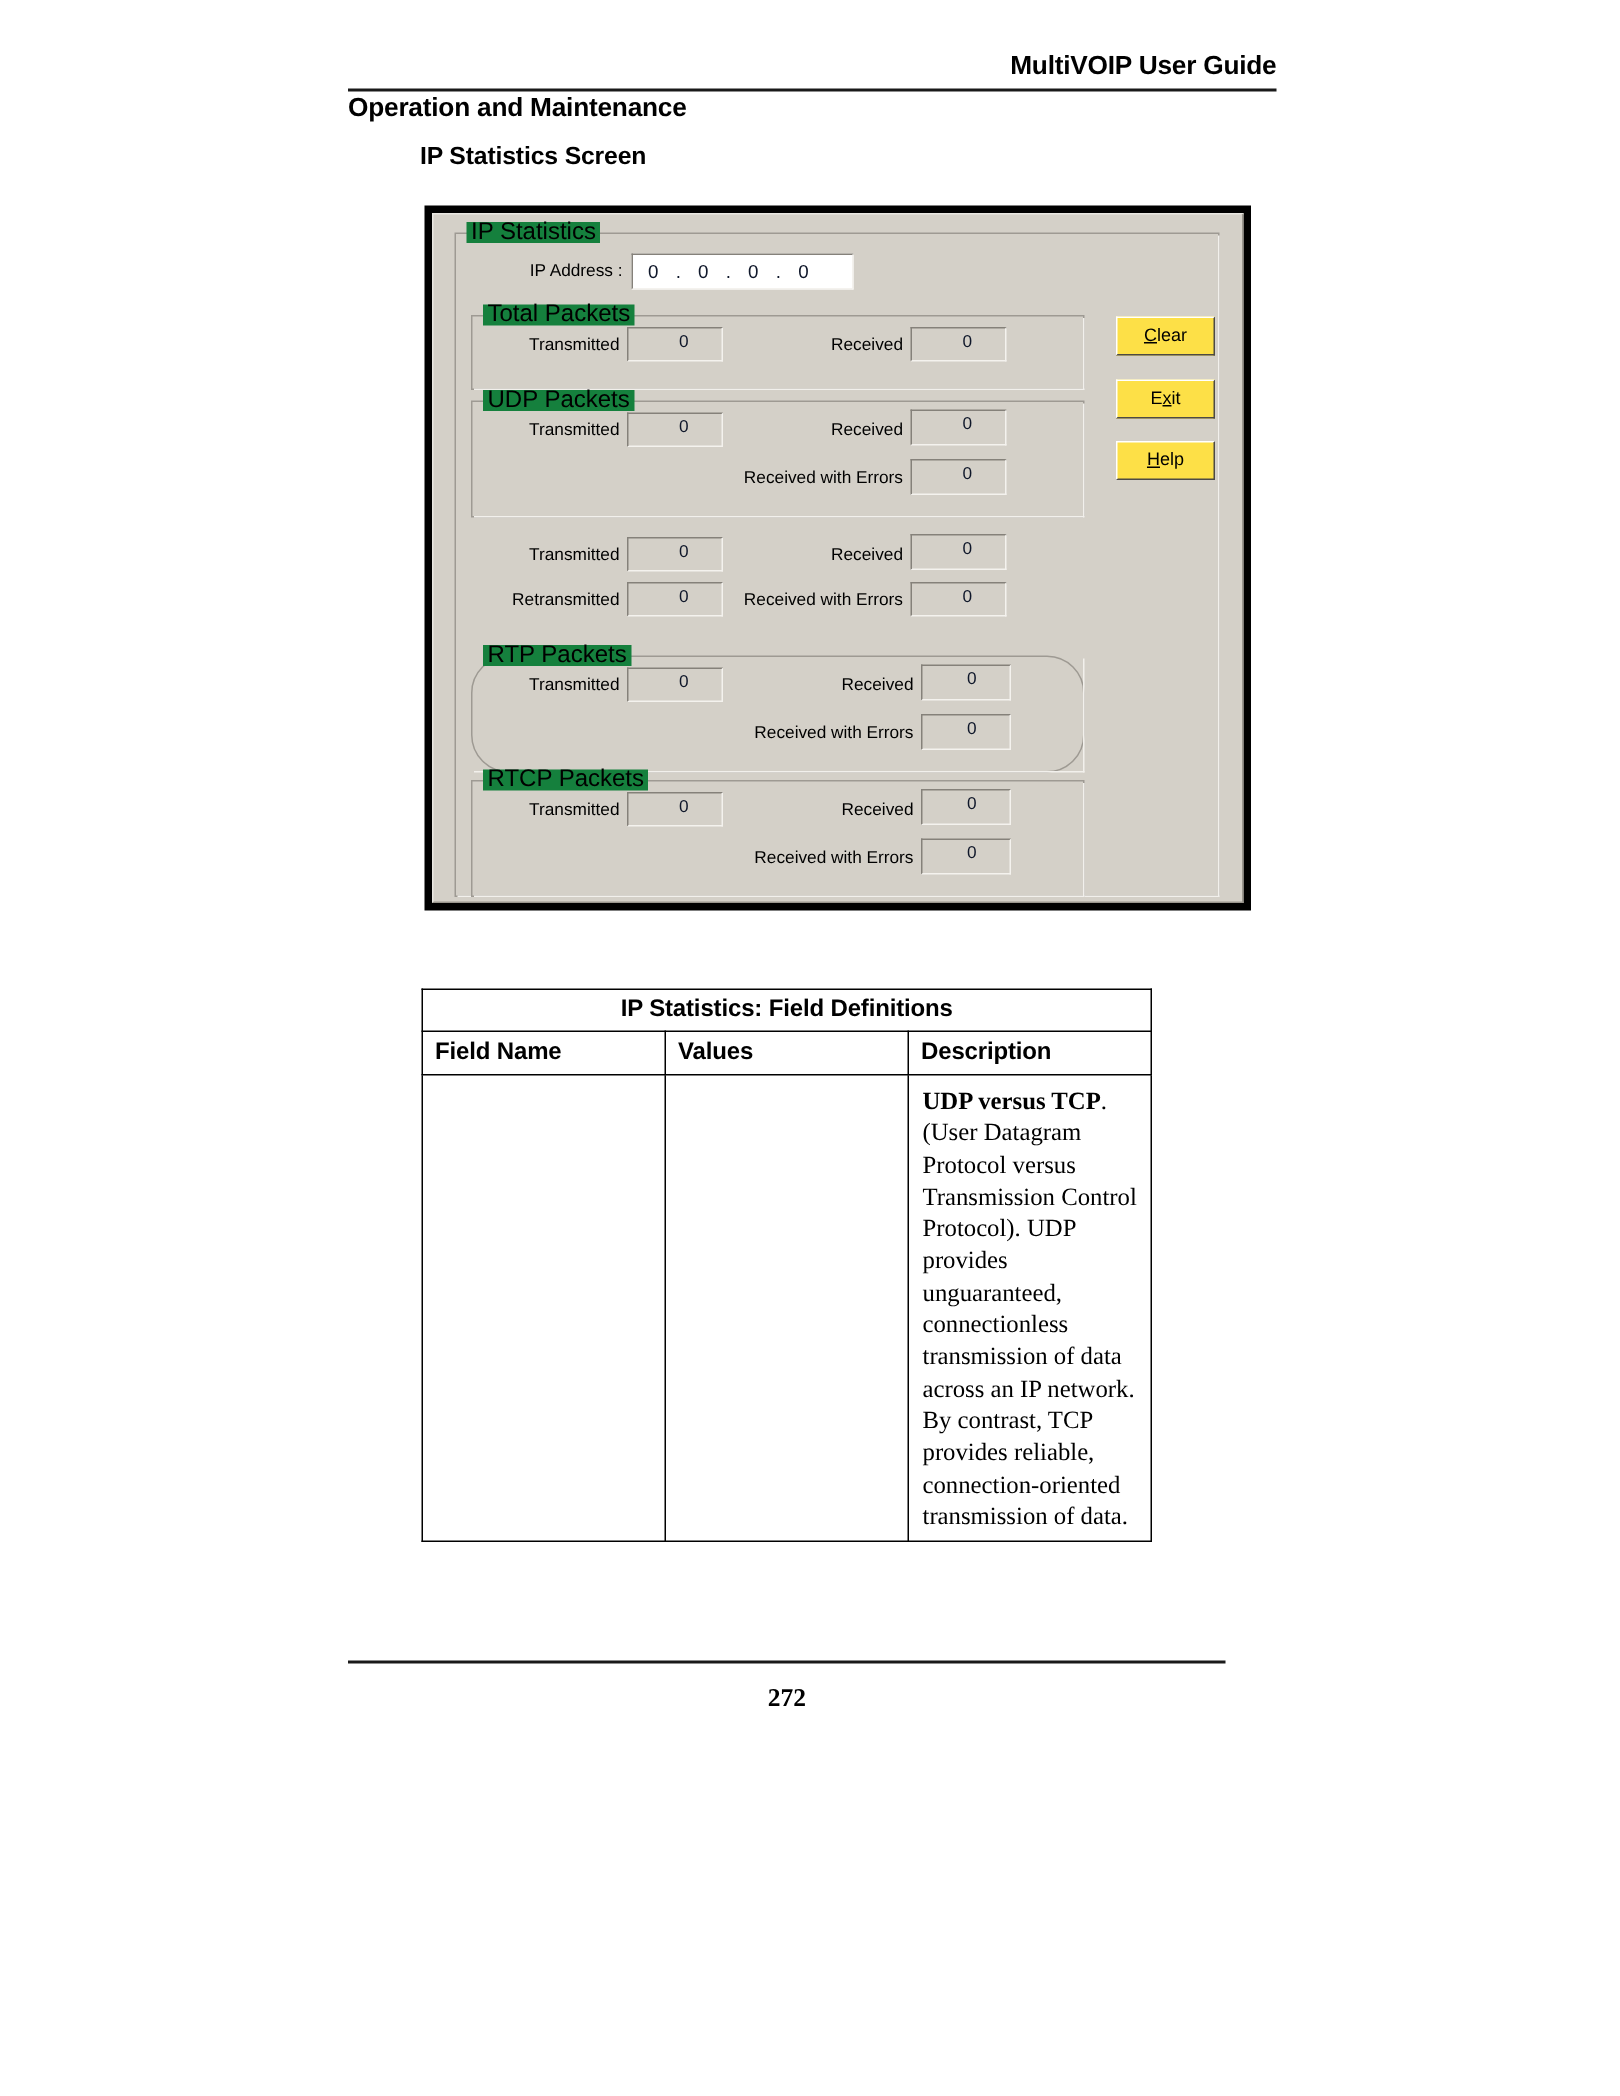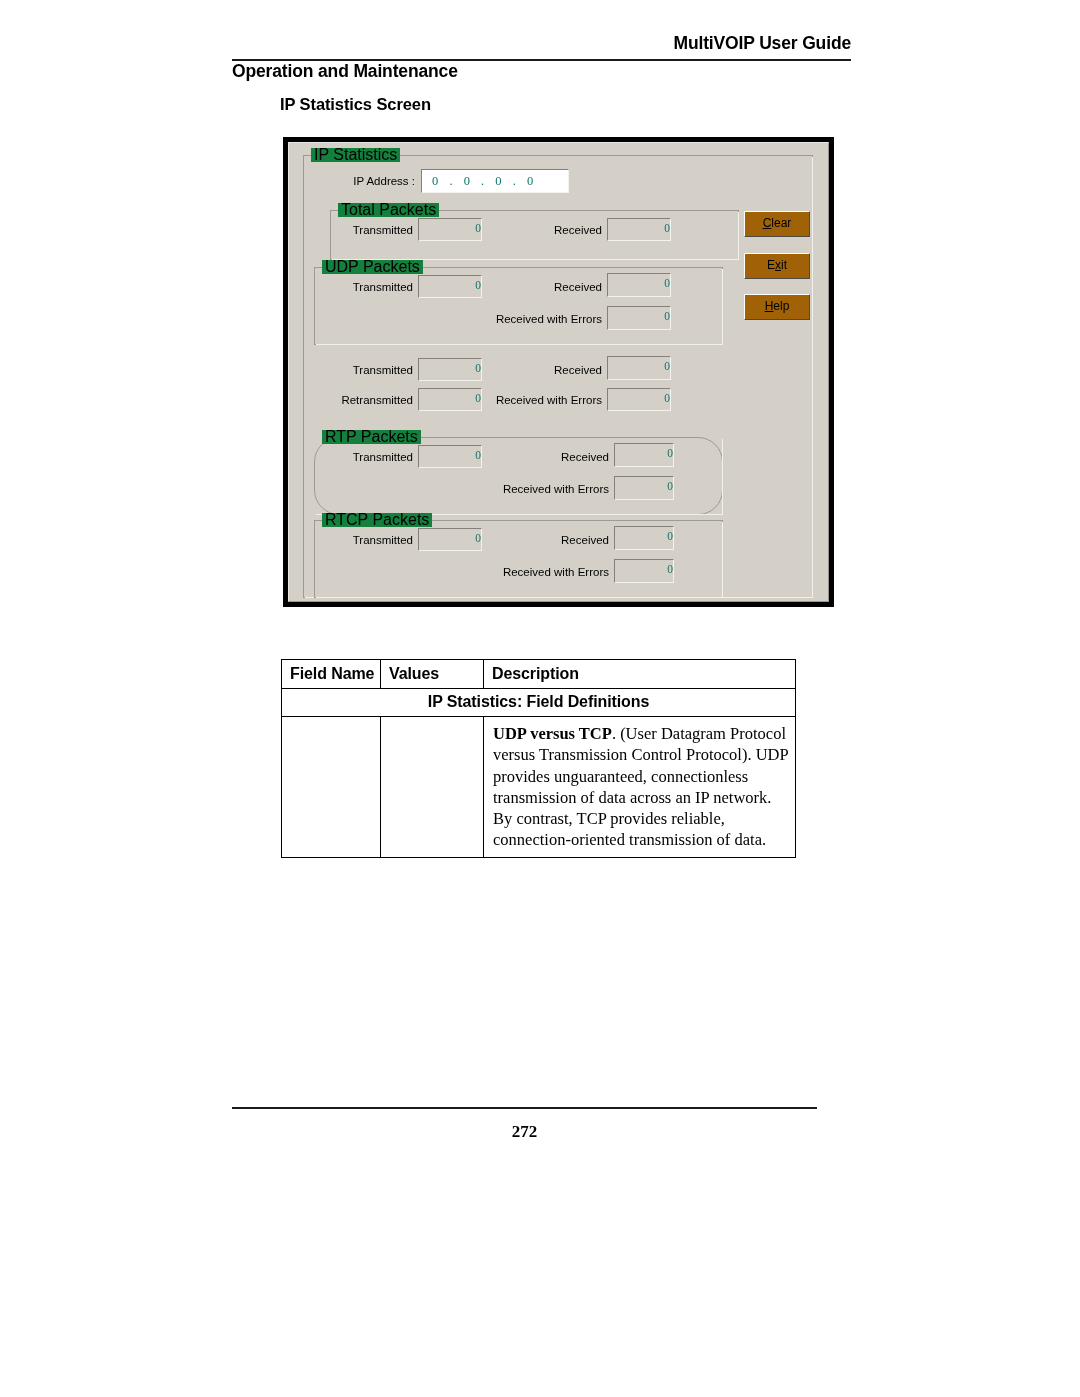--- a/index.html
+++ b/index.html
@@ -128,40 +128,39 @@
     position: absolute;
     background: #d4d0c8;
     box-sizing: border-box;
     border-top: 1.5px solid #85817a;
     border-left: 1.5px solid #85817a;
     border-right: 1.5px solid #f4f2ee;
     border-bottom: 1.5px solid #f4f2ee;
     font-size: 11.5px;
     line-height: 19px;
     text-align: right;
-    padding-right: 0;
-    color: #0f766e;
+    padding-right: 22px;
+    color: #0f172a;
     overflow: hidden;
     white-space: nowrap;
-    font-family: Liberation Serif, serif;
   }
   .fld-box.white {
     background: #ffffff;
     text-align: left;
     padding-left: 10px;
     letter-spacing: 4px;
     font-size: 12.5px;
   }
 
   
   .btn {
     position: absolute;
     width: 66px;
     height: 26px;
-    background: #a16207;
+    background: #fde047;
     box-sizing: border-box;
     border-top: 1.5px solid #ffffff;
     border-left: 1.5px solid #ffffff;
     border-right: 1.5px solid #4d4a45;
     border-bottom: 1.5px solid #4d4a45;
     font-size: 12px;
     line-height: 23px;
     text-align: center;
     color: #000;
     font-family: "Liberation Sans", sans-serif;
@@ -242,21 +241,21 @@
 <div class="dialog-outer">
   <div class="dialog-inner">
 
     <div class="groupbox" style="left:14px; top:12px; width:510px; height:443px;">
       <span class="gb-title">IP Statistics</span>
     </div>
 
     <div class="fld-label" style="left:33px; top:31px; width:93px;">IP Address :</div>
     <div class="fld-box white" style="left:132px; top:26px; width:148px; height:24px; line-height:22px;">0 . 0 . 0 . 0</div>
 
-    <div class="groupbox" style="left:41px; top:67px; width:409px; height:50px;text-align:right;">
+    <div class="groupbox" style="left:25px; top:67px; width:409px; height:50px;text-align:right;">
       <span class="gb-title">Total Packets</span>
     </div>
     <div class="fld-label" style="left:42px; top:80px; width:82px;">Transmitted</div>
     <div class="fld-box" style="left:129px; top:75px; width:64px; height:23px;">0</div>
     <div class="fld-label" style="left:245px; top:80px; width:68px;">Received</div>
     <div class="fld-box" style="left:318px; top:75px; width:64px; height:23px;">0</div>
 
     <div class="groupbox" style="left:25px; top:124px; width:409px; height:78px;">
       <span class="gb-title">UDP Packets</span>
     </div>
@@ -305,26 +304,26 @@
     <div class="btn" style="left:455px; top:151px;">
       <span class="acc">H</span><span>elp</span>
     </div>
 
   </div>
 </div>
 
 <table class="def-table">
   <tbody>
       <tr>
+    <td class="tbl-caption" colspan="3">IP Statistics: Field Definitions</td>
+  </tr>
+  <tr>
     <td class="tbl-colhead" style="width:90px;">Field Name</td>
     <td class="tbl-colhead" style="width:94px;">Values</td>
     <td class="tbl-colhead" style="width:303px;">Description</td>
-  </tr>
-  <tr>
-    <td class="tbl-caption" colspan="3">IP Statistics: Field Definitions</td>
   </tr>
   <tr>
     <td class="cell-blank"></td>
     <td class="cell-blank"></td>
     <td class="desc-cell"><b>UDP versus TCP</b><span>. (User Datagram Protocol versus Transmission Control Protocol).  UDP provides unguaranteed, connectionless transmission of data across an IP network. By contrast, TCP provides reliable, connection-oriented transmission of data.</span></td>
   </tr>
 </tbody>
   </table>
 
 <div class="footer-rule"></div>

